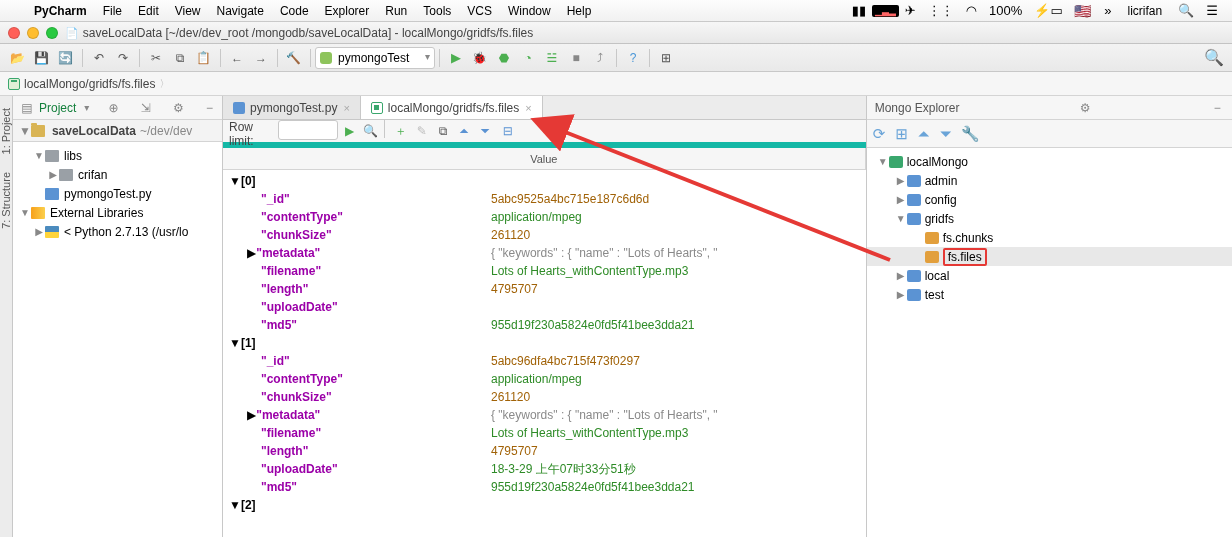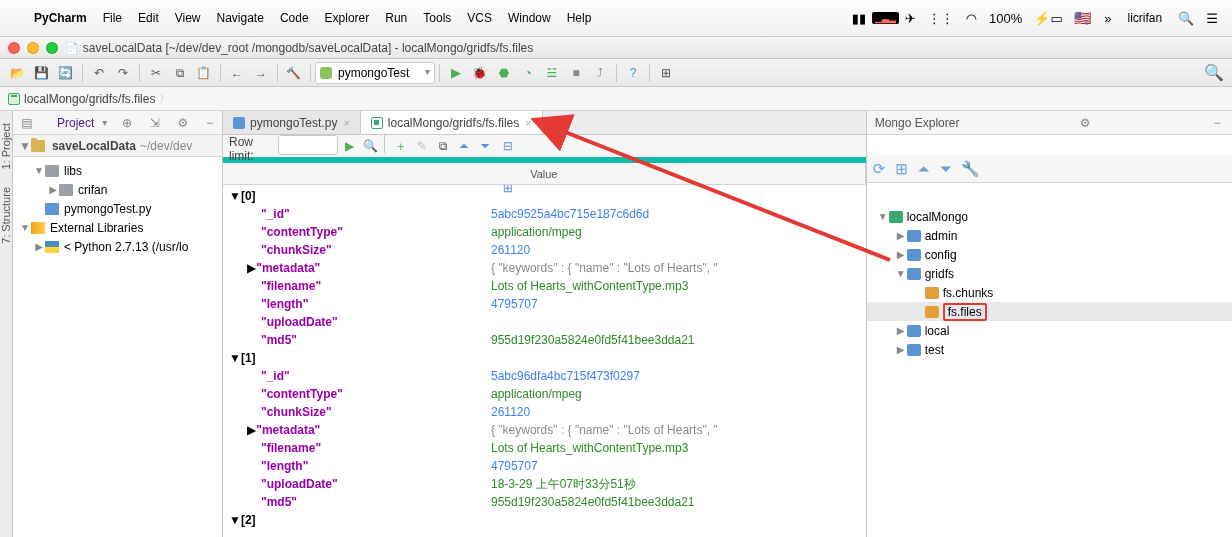--- a/index.html
+++ b/index.html
@@ -1,18 +1,18 @@
 <!DOCTYPE html>
 <html><head>
 <meta charset="utf-8">
 <style>
 *{margin:0;padding:0;box-sizing:border-box;font-family:-apple-system,"Helvetica Neue",Arial,sans-serif;font-size:12px;}
 body{width:1232px;height:537px;background:#ececec;overflow:hidden;}
 
-.macbar{height:37px;background:linear-gradient(#fdfdfd,#f1f1f1);display:flex;align-items:center;padding:0 8px;border-bottom:1px solid #c9c9c9;}
+.macbar{height:22px;background:linear-gradient(#fdfdfd,#f1f1f1);display:flex;align-items:center;padding:0 8px;border-bottom:1px solid #c9c9c9;}
 .macbar .apple{width:18px;text-align:center;font-size:14px;color:#000;}
 .macbar .appname{font-weight:bold;padding:0 8px;}
 .macbar .menu{padding:0 8px;color:#000;cursor:default;}
 .macbar .spacer{flex:1;}
 .macbar .ico{padding:0 6px;font-size:13px;color:#000;}
 .macbar .user{padding:0 10px;}
 
 .wt{height:22px;background:linear-gradient(#f6f6f6,#e8e8e8);display:flex;align-items:center;padding:0 8px;border-bottom:1px solid #c3c3c3;}
 .wt .d{width:12px;height:12px;border-radius:50%;margin-right:7px;border:1px solid rgba(0,0,0,.15);}
 .dclose{background:#ff5f57;} .dmin{background:#ffbd2e;} .dmax{background:#28c940;}
@@ -34,21 +34,21 @@
 .bc .seg::after{content:"〉";color:#aaa;margin:0 4px;font-size:10px;}
 .bc .dbicon{width:12px;height:12px;border:1px solid #3aa76d;border-radius:2px;margin-right:4px;position:relative;background:#dff0d8;}
 .bc .dbicon::before{content:"";position:absolute;left:2px;top:1px;width:6px;height:2px;background:#3aa76d;}
 
 .main{display:flex;height:441px;background:#fff;}
 .leftstrip{width:20px;background:#ececec;border-right:1px solid #c8c8c8;display:flex;flex-direction:column;align-items:center;padding-top:6px;gap:6px;}
 .leftstrip .rt{writing-mode:vertical-rl;font-size:11px;color:#555;padding:6px 0;cursor:pointer;transform:rotate(180deg);}
 .panel{flex:0 0 210px;background:#fff;border-right:1px solid #c8c8c8;display:flex;flex-direction:column;}
 .panelhdr{height:24px;border-bottom:1px solid #d4d4d4;display:flex;align-items:center;padding:0 6px;background:#f6f6f6;}
 .panelhdr .ic{width:16px;text-align:center;color:#888;}
-.panelhdr .lbl{padding:0 4px;color:#4c1d95;margin-left:18px;}
+.panelhdr .lbl{padding:0 4px;color:#15803d;}
 .panelhdr .cfg{margin-left:auto;color:#888;padding:0 3px;cursor:pointer;}
 .panelsub{height:22px;background:#f3f3f3;display:flex;align-items:center;padding:0 6px;font-size:11px;color:#444;border-bottom:1px solid #d4d4d4;}
 .panelsub .nm{font-weight:bold;margin:0 4px;}
 .tree{padding:4px 0;overflow:hidden;}
 .tree .row{display:flex;align-items:center;height:19px;padding-left:6px;white-space:nowrap;}
 .tree .ind{display:inline-block;}
 .tree .arr{width:12px;color:#888;font-size:10px;text-align:center;cursor:pointer;}
 .tree .lbl{padding-left:2px;}
 .fi{width:14px;height:12px;display:inline-block;margin-right:3px;}
 .fi-folder{background:#d9b454;border-radius:1px;position:relative;}
@@ -75,25 +75,25 @@
 .ctb .right{margin-left:auto;display:flex;}
 .thead{height:22px;display:flex;background:#f6f6f6;border-bottom:1px solid #d4d4d4;}
 .thead .c{flex:1;text-align:center;font-size:11px;color:#555;border-right:1px solid #d4d4d4;line-height:22px;}
 .tbody{flex:1;overflow:auto;padding:2px 0;position:relative;}
 .trow{display:flex;height:18px;align-items:center;}
 .trow .kcol{flex:0 0 268px;display:flex;align-items:center;}
 .trow .vcol{flex:1;white-space:nowrap;overflow:hidden;}
 .k{font-weight:bold;}
 .idx{color:#000;}
 .key{color:#9b00a8;}
-.vblue{color:#3b82f6;}
+.vblue{color:#a16207;}
 .vgreen{color:#2e8b27;}
 .vgray{color:#8a8a8a;}
 
-.right{flex:0 0 365px;display:flex;flex-direction:column;gap:20px;}
+.right{flex:0 0 365px;display:flex;flex-direction:column;}
 .rhdr{height:24px;background:#f6f6f6;border-bottom:1px solid #d4d4d4;display:flex;align-items:center;padding:0 8px;}
 .rhdr .ttl{color:#555;}
 .rhdr .cfg{margin-left:auto;color:#888;padding:0 3px;cursor:pointer;}
 .rtb{height:28px;background:#f6f6f6;border-bottom:1px solid #d4d4d4;display:flex;align-items:center;padding:0 6px;gap:10px;}
 .rtb .btn{color:#6aa4d8;cursor:pointer;font-size:15px;}
 .rtree{flex:1;padding:4px 0;position:relative;}
 .rtree .row{display:flex;align-items:center;height:19px;white-space:nowrap;}
 .rtree .arr{width:12px;color:#888;font-size:10px;text-align:center;cursor:pointer;}
 .rtree .sel{background:#e8e8e8;}
 .rtree .hilite{border:2px solid #e53935;border-radius:2px;padding:0 3px;}

